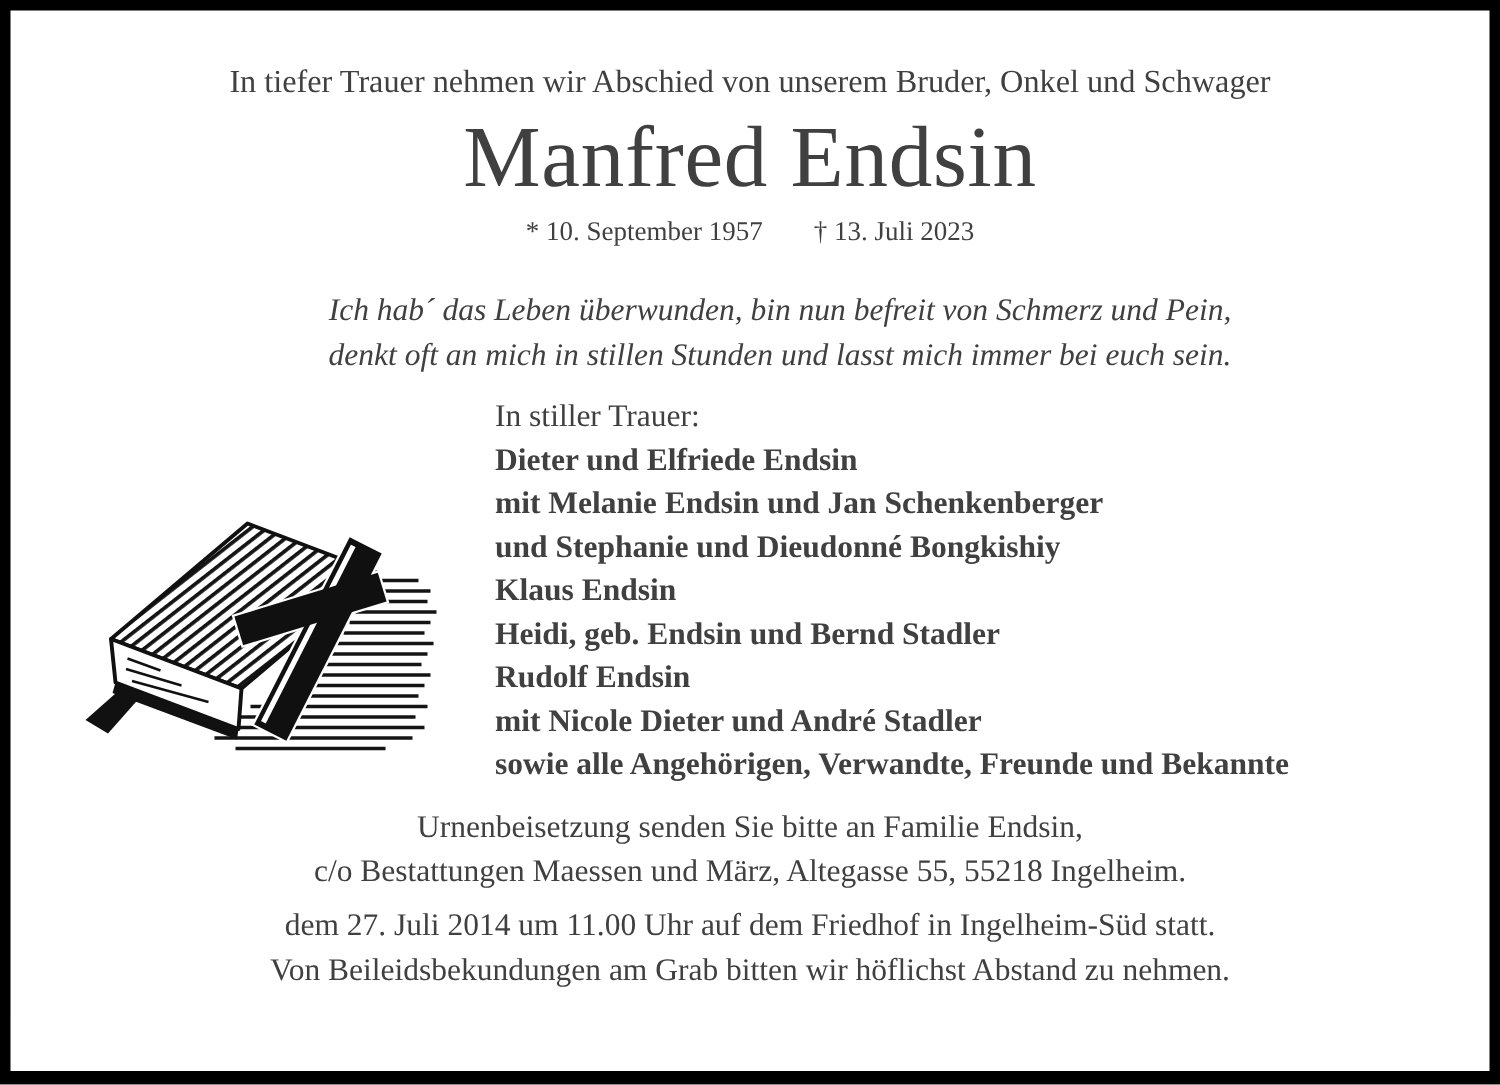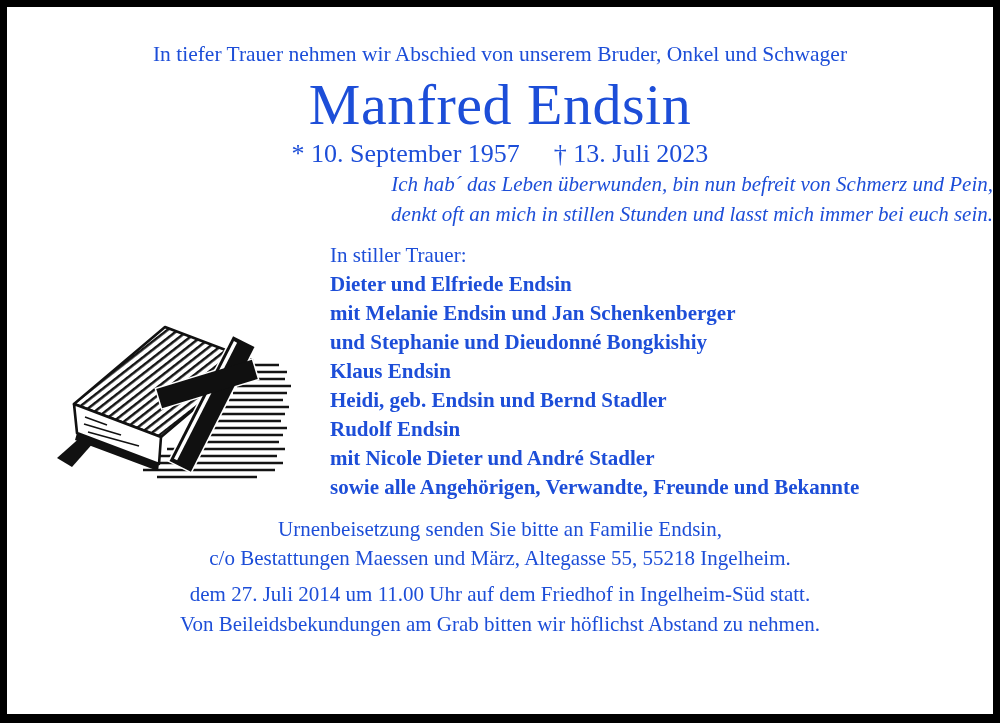--- a/index.html
+++ b/index.html
@@ -7,49 +7,50 @@
   .page {
     position: relative;
     width: 1000px;
     height: 723px;
     box-sizing: border-box;
     margin: 0 auto;
     background: #ffffff;
     border: 7px solid #000000;
     border-bottom-width: 9px;
     font-family: "Liberation Serif", "DejaVu Serif", serif;
-    color: #1d4ed8;
+    color: #404040;
     overflow: hidden;
   }
   .intro {
     text-align: center;
     margin-top: 34px;
     font-size: 21.5px;
     line-height: 26px;
   }
   .deceased-name {
     text-align: center;
     font-size: 58px;
     font-weight: normal;
     line-height: 64px;
     margin-top: 6px;
     letter-spacing: 0.5px;
   }
   .dates {
     text-align: center;
-    font-size: 26px;
+    font-size: 18px;
     line-height: 30px;
     margin-top: 2px;
   }
   .dates .birth { margin-right: 34px; }
   .verse {
-    text-align: right;
+    text-align: center;
     font-style: italic;
     font-size: 21px;
     line-height: 30px;
+    margin-top: 22px;
     padding-left: 40px;
   }
   .mourning-section {
     position: relative;
     margin-top: 12px;
     height: 262px;
   }
   .bible-illustration {
     position: absolute;
     left: 40px;

